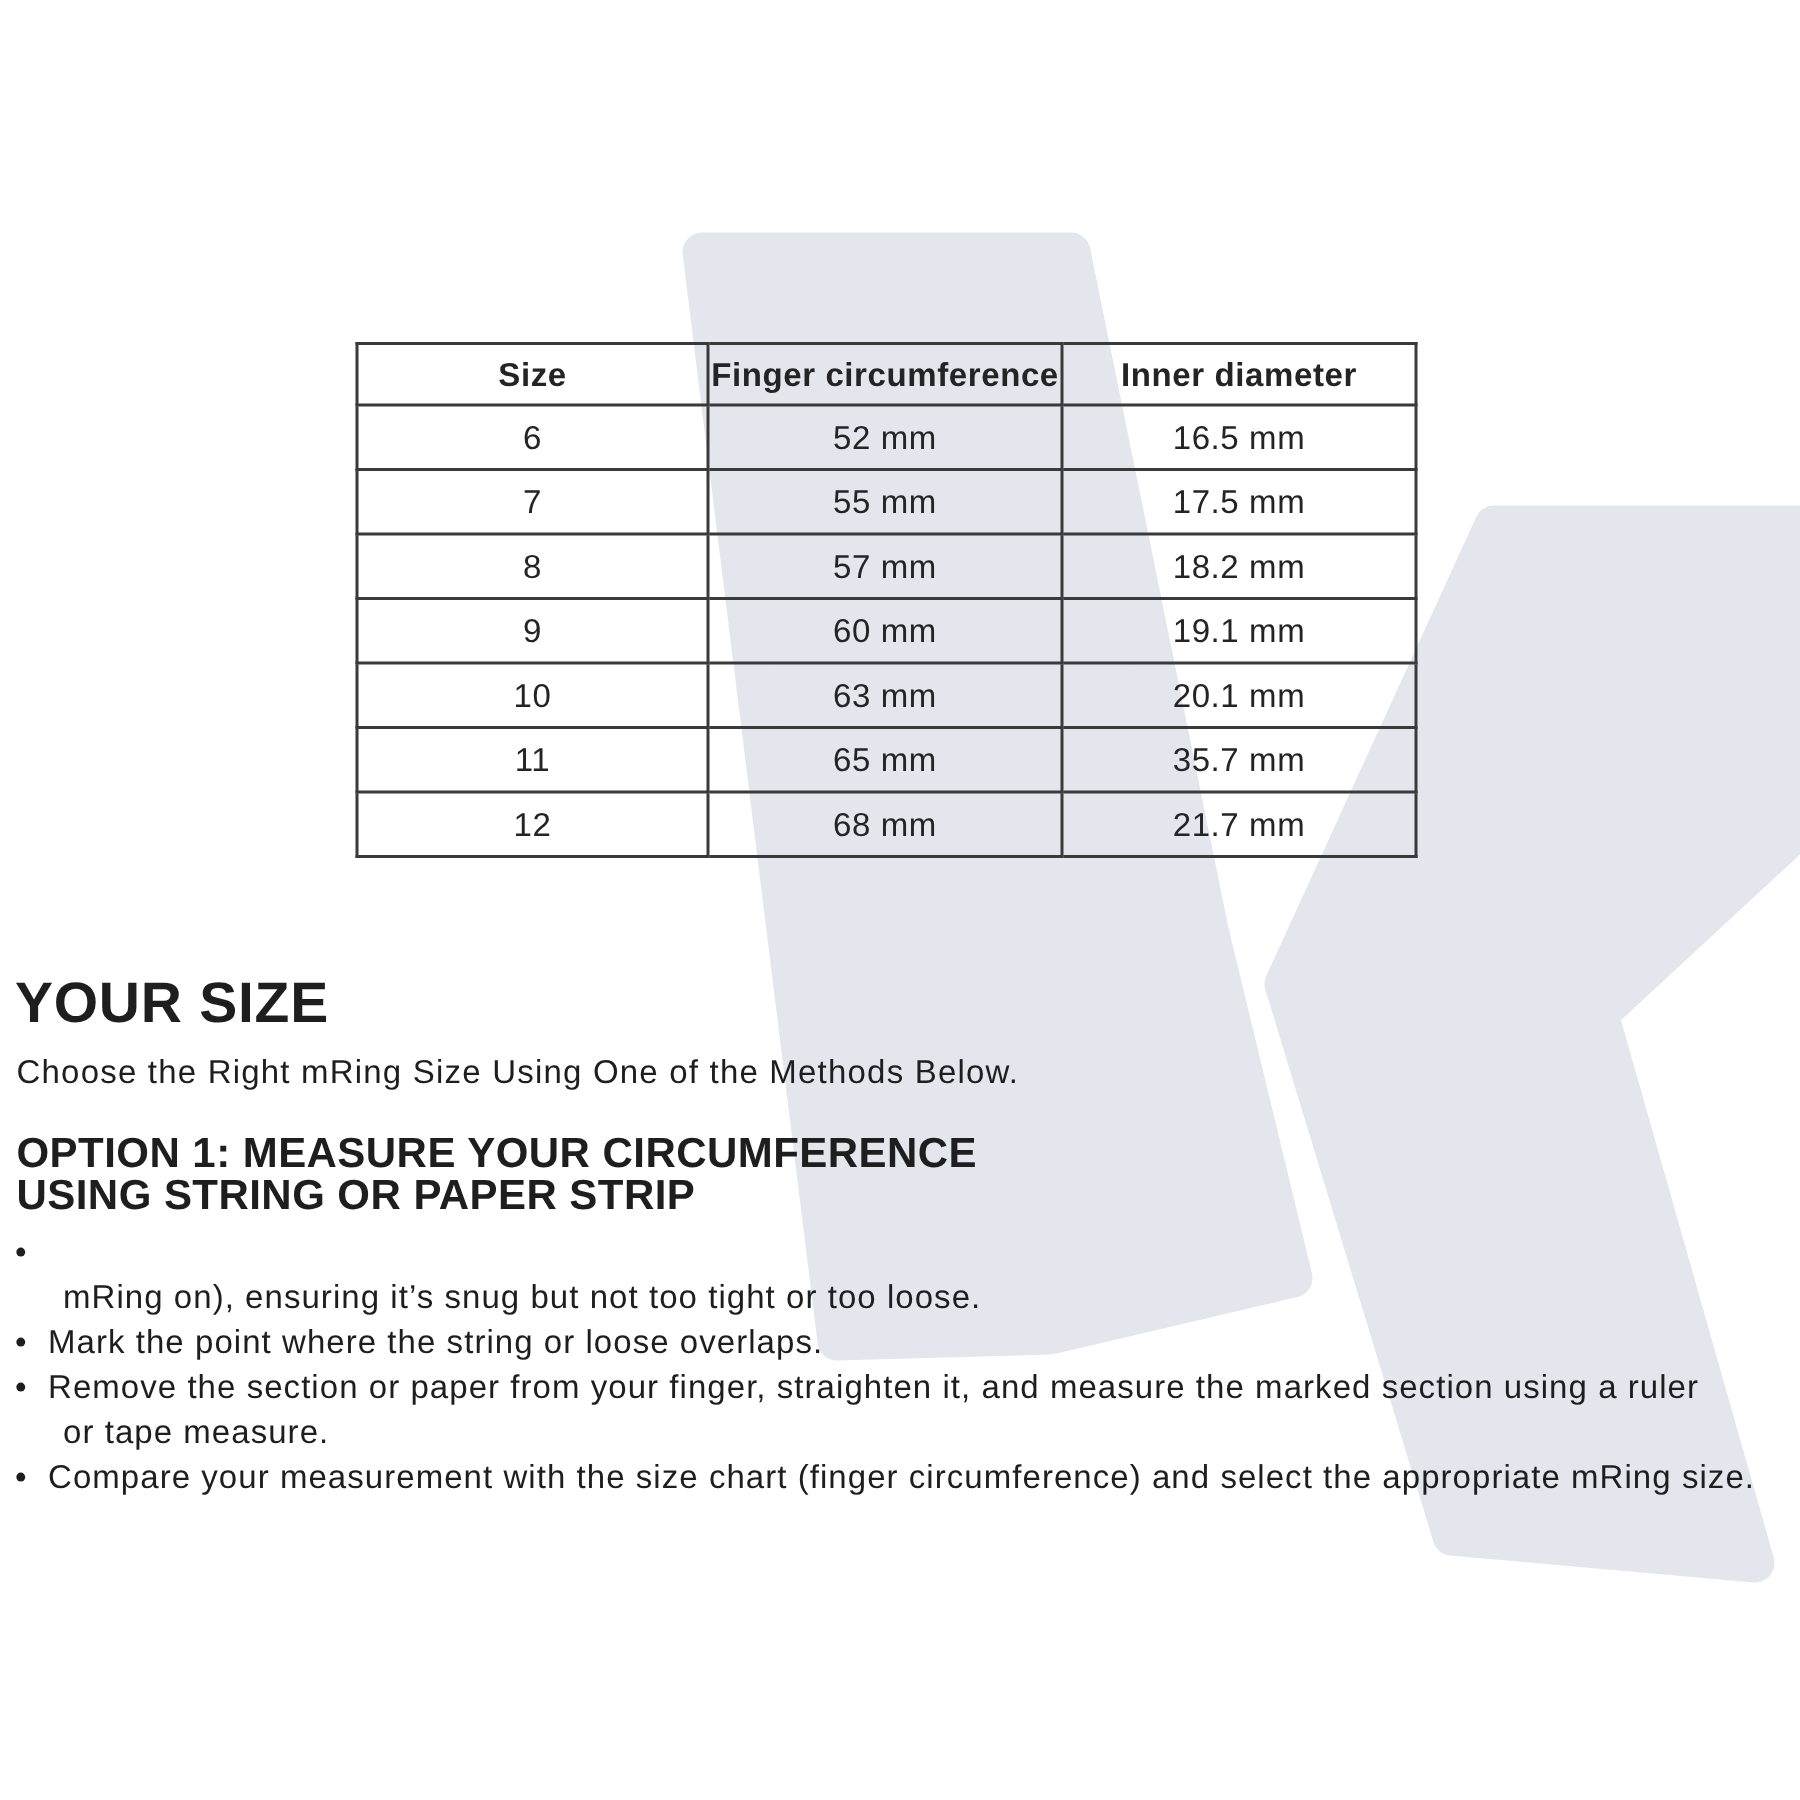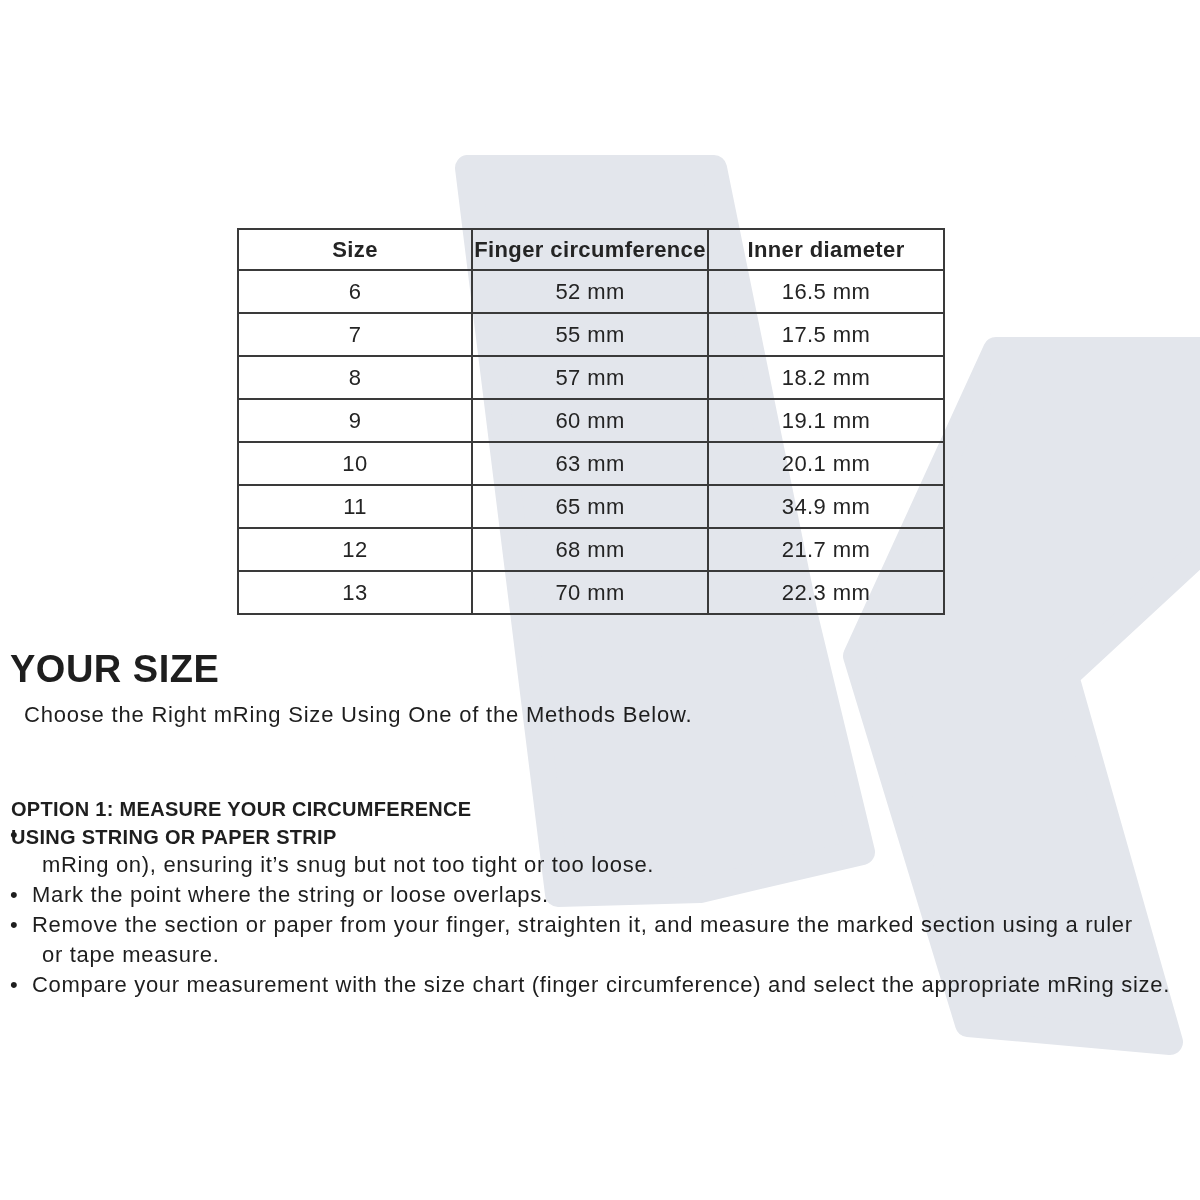--- a/index.html
+++ b/index.html
@@ -57,32 +57,32 @@
     left: 10px;
     top: 648px;
     z-index: 2;
     font-size: 38px;
     font-weight: bold;
     letter-spacing: 0.5px;
     text-align: right;
   }
   .page-subtitle {
     position: absolute;
-    left: 24px;
+    left: 11px;
     top: 702px;
     z-index: 2;
     font-size: 22px;
     letter-spacing: 0.8px;
   }
   .option-heading {
     position: absolute;
     left: 11px;
-    top: 795px;
-    z-index: 2;
-    font-size: 20px;
+    top: 755px;
+    z-index: 2;
+    font-size: 28px;
     font-weight: bold;
     line-height: 28px;
     letter-spacing: 0.3px;
   }
   .instructions {
     position: absolute;
     left: 10px;
     top: 820px;
     width: 1185px;
     z-index: 2;
@@ -143,31 +143,26 @@
         <td>19.1 mm</td>
       </tr>
       <tr>
         <td>10</td>
         <td>63 mm</td>
         <td>20.1 mm</td>
       </tr>
       <tr>
         <td>11</td>
         <td>65 mm</td>
-        <td>34.9 mm</td>
+        <td>35.7 mm</td>
       </tr>
       <tr>
         <td>12</td>
         <td>68 mm</td>
         <td>21.7 mm</td>
-      </tr>
-      <tr>
-        <td>13</td>
-        <td>70 mm</td>
-        <td>22.3 mm</td>
       </tr>
     </tbody>
   </table>
 
   <div class="page-title">YOUR SIZE</div>
 
   <div class="page-subtitle">Choose the Right mRing Size Using One of the Methods Below.</div>
 
   <div class="option-heading">
     <div>OPTION 1: MEASURE YOUR CIRCUMFERENCE</div>

